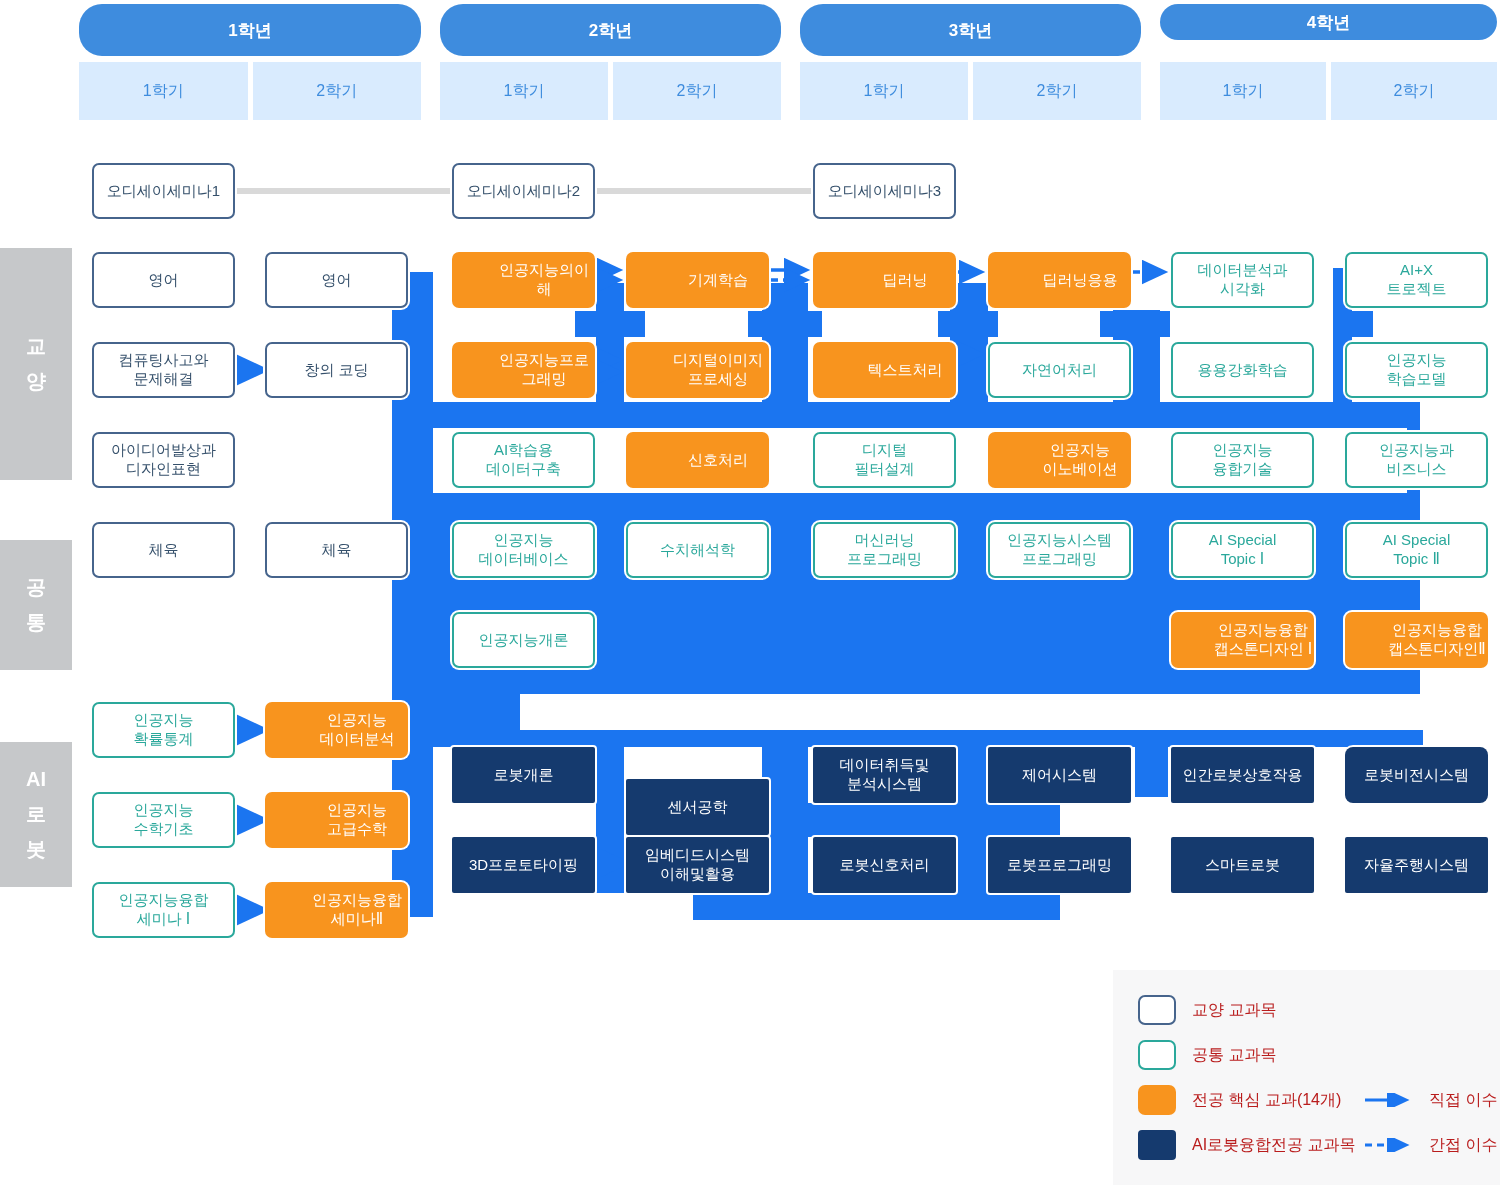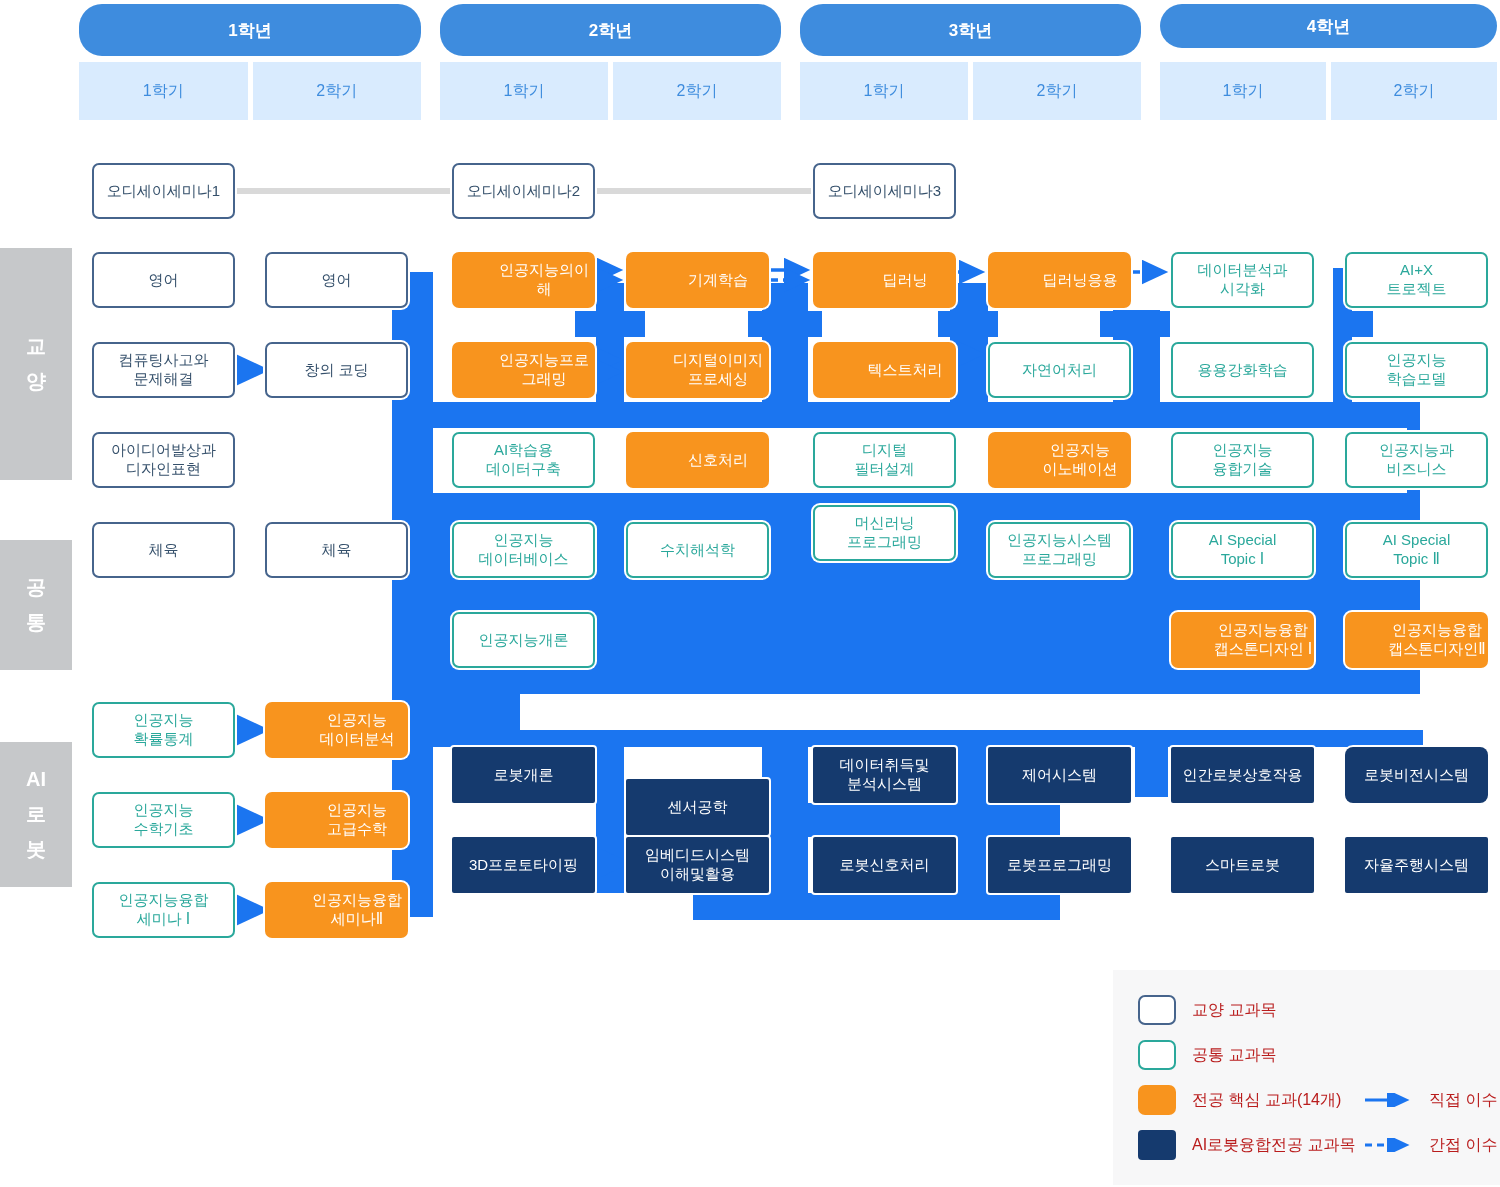--- a/index.html
+++ b/index.html
@@ -93,21 +93,21 @@
   <div id="header-root">
       <div class="year abs" style="left: 79px; top: 4px; width: 342px; height: 52px;">1학년</div>
       <div class="sem abs" style="left: 79px; top: 62px; width: 168.5px; height: 58px;">1학기</div>
       <div class="sem abs" style="left: 252.5px; top: 62px; width: 168.5px; height: 58px;">2학기</div>
       <div class="year abs" style="left: 440px; top: 4px; width: 341px; height: 52px;">2학년</div>
       <div class="sem abs" style="left: 440px; top: 62px; width: 168px; height: 58px;">1학기</div>
       <div class="sem abs" style="left: 613px; top: 62px; width: 168px; height: 58px;">2학기</div>
       <div class="year abs" style="left: 800px; top: 4px; width: 341px; height: 52px;">3학년</div>
       <div class="sem abs" style="left: 800px; top: 62px; width: 168px; height: 58px;">1학기</div>
       <div class="sem abs" style="left: 973px; top: 62px; width: 168px; height: 58px;">2학기</div>
-      <div class="year abs" style="left: 1160px; top: 4px; width: 337px; height: 44px;">4학년</div>
+      <div class="year abs" style="left: 1160px; top: 4px; width: 337px; height: 36px;">4학년</div>
       <div class="sem abs" style="left: 1160px; top: 62px; width: 166px; height: 58px;">1학기</div>
       <div class="sem abs" style="left: 1331px; top: 62px; width: 166px; height: 58px;">2학기</div>
     </div>
   <div id="category-root">
       <div class="cat abs" style="left: 0px; top: 248px; width: 72px; height: 232px;">교
 양</div>
       <div class="cat abs" style="left: 0px; top: 540px; width: 72px; height: 130px;">공
 통</div>
       <div class="cat abs" style="left: 0px; top: 742px; width: 72px; height: 145px;">AI
 로
@@ -149,21 +149,21 @@
 이노베이션</div>
       <div class="course common abs" style="left: 1171px; top: 432px;">인공지능
 융합기술</div>
       <div class="course common abs" style="left: 1345px; top: 432px;">인공지능과
 비즈니스</div>
       <div class="course liberal abs" style="left: 92px; top: 522px;">체육</div>
       <div class="course liberal abs" style="left: 265px; top: 522px;">체육</div>
       <div class="course common abs" style="left: 452px; top: 522px;">인공지능
 데이터베이스</div>
       <div class="course common abs" style="left: 626px; top: 522px;">수치해석학</div>
-      <div class="course common abs" style="left: 813px; top: 505px;">머신러닝
+      <div class="course common abs" style="left: 813px; top: 522px;">머신러닝
 프로그래밍</div>
       <div class="course common abs" style="left: 988px; top: 522px;">인공지능시스템
 프로그래밍</div>
       <div class="course common abs" style="left: 1171px; top: 522px;">AI Special
 Topic Ⅰ</div>
       <div class="course common abs" style="left: 1345px; top: 522px;">AI Special
 Topic Ⅱ</div>
       <div class="course common abs" style="left: 452px; top: 612px;">인공지능개론</div>
       <div class="course core abs" style="left: 1171px; top: 612px;">인공지능융합
 캡스톤디자인 Ⅰ</div>

